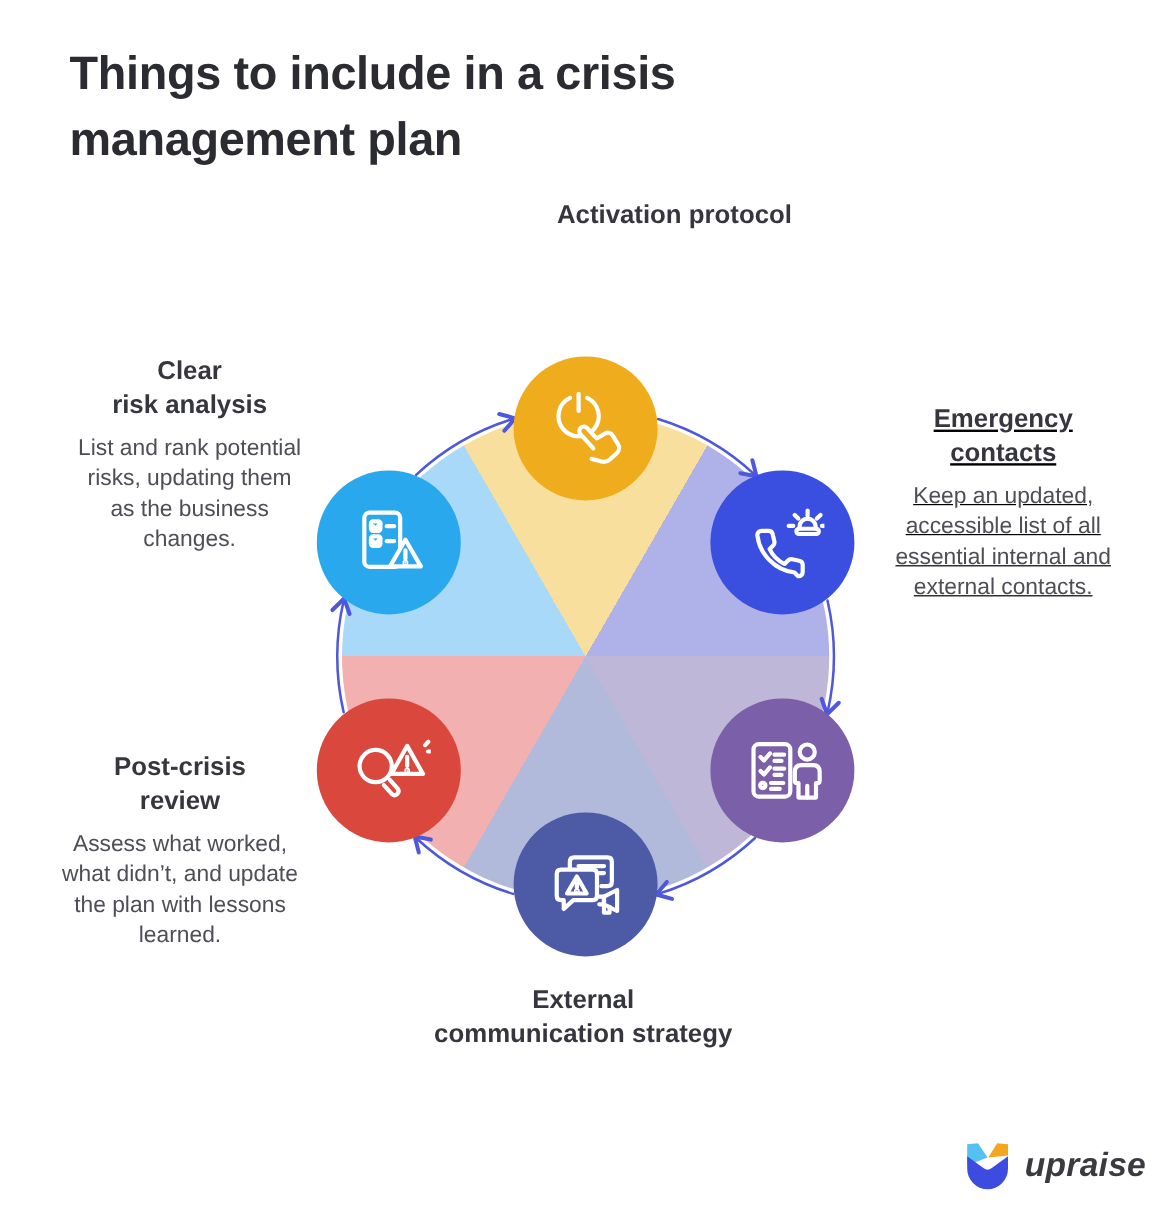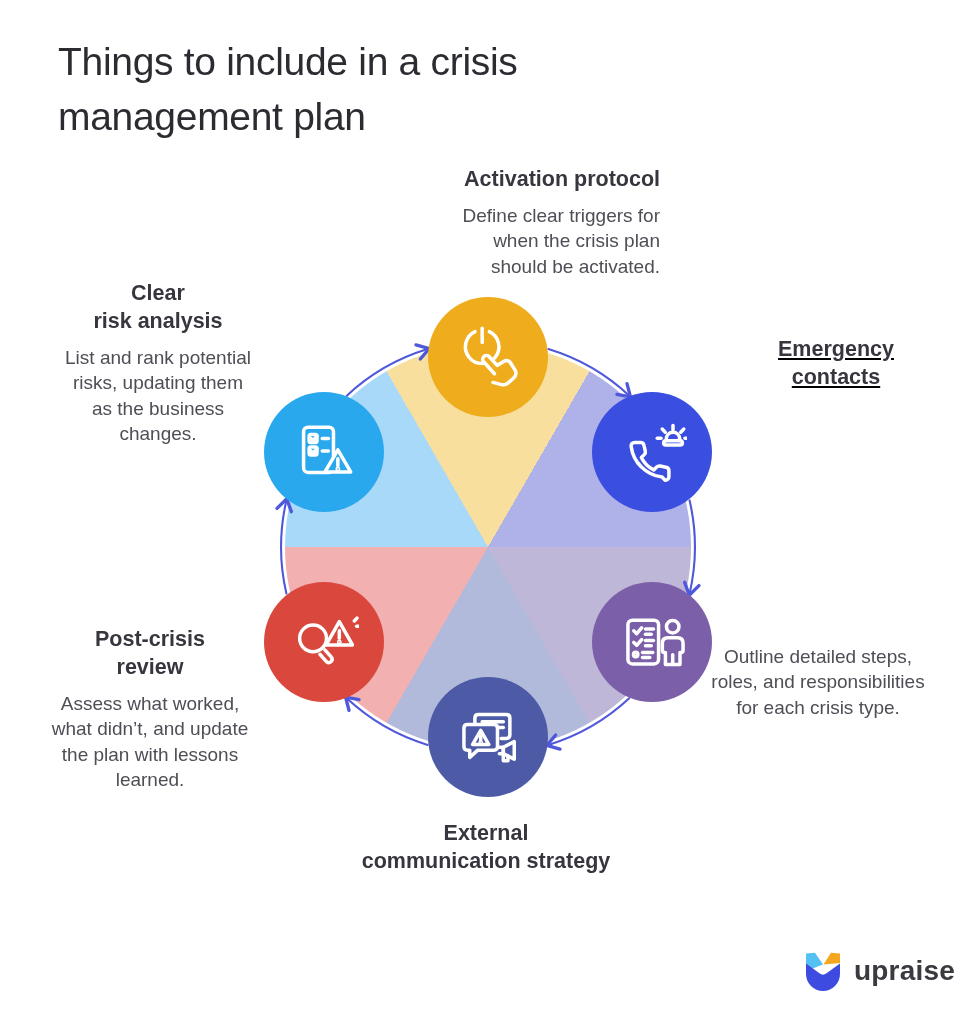--- a/index.html
+++ b/index.html
@@ -2,79 +2,77 @@
 <html><head>
 <meta charset="utf-8">
 <style>
   html,body{margin:0;padding:0;}
   body{
     width:971px;height:1024px;background:#ffffff;position:relative;overflow:hidden;
     font-family:"Liberation Sans","DejaVu Sans",sans-serif;
   }
   .page-title{
     position:absolute;left:58px;top:34px;width:620px;
-    font-size:39px;font-weight:400;color:#2B2B32;line-height:1.42;
+    font-size:39px;font-weight:700;color:#2B2B32;line-height:1.42;
     white-space:pre-line;letter-spacing:-0.3px;
   }
   .tblock{position:absolute;text-align:center;}
   .tblock h3{
     font-size:21.5px;font-weight:700;color:#36363E;margin:0 0 9px;
     line-height:1.3;white-space:pre-line;
   }
   .tblock p{
     font-size:19px;color:#4E4E56;margin:0;line-height:1.34;white-space:pre-line;
   }
   #b0{left:320px;top:166px;width:340px;text-align:right;}
   #b1{left:716px;top:336px;width:240px;text-decoration:underline;}
   #b2{left:678px;top:644px;width:280px;}
   #b3{left:306px;top:820px;width:360px;}
   #b4{left:25px;top:626px;width:250px;}
-  #b5{left:28px;top:280px;width:260px;}
+  #b5{left:28px;top:296px;width:260px;}
 
   .wheel-pie{
     position:absolute;left:285px;top:344px;width:406px;height:406px;
     border-radius:50%;
   }
   .arrows-svg{position:absolute;left:208px;top:267px;width:560px;height:560px;}
   .node{
     position:absolute;width:120px;height:120px;border-radius:50%;
     display:flex;align-items:center;justify-content:center;
   }
   #c0{left:428px;top:297px;}
   #c1{left:592px;top:392px;}
   #c2{left:592px;top:582px;}
   #c3{left:428px;top:677px;}
   #c4{left:264px;top:582px;}
   #c5{left:264px;top:392px;}
   .node svg{width:70px;height:70px;}
   .ic{stroke:#ffffff;stroke-width:2.4;fill:none;stroke-linecap:round;stroke-linejoin:round;}
 
   .logo{position:absolute;left:801px;top:948px;display:flex;align-items:center;gap:9px;}
-  .logo-text{font-size:28px;font-weight:700;color:#3A3A40;letter-spacing:0.2px;}
+  .logo-text{font-size:28px;font-weight:700;color:#3A3A40;letter-spacing:0.2px;font-style:italic;}
 </style>
 </head>
 <body>
 
 <div class="page-title">Things to include in a crisis
 management plan</div>
 
 <div class="tblock" id="b0">
   <h3>Activation protocol</h3>
-  <p>Define clear triggers for
-when the crisis plan
-should be activated.</p>
 </div>
 <div class="tblock" id="b1">
   <h3>Emergency
 contacts</h3>
+  <p>Keep an updated,
+accessible list of all
+essential internal and
+external contacts.</p>
 </div>
 <div class="tblock" id="b2">
-  <p>Outline detailed steps,
-roles, and responsibilities
-for each crisis type.</p>
 </div>
 <div class="tblock" id="b3">
   <h3>External
 communication strategy</h3>
 </div>
 <div class="tblock" id="b4">
   <h3>Post-crisis
 review</h3>
   <p>Assess what worked,
 what didn’t, and update

